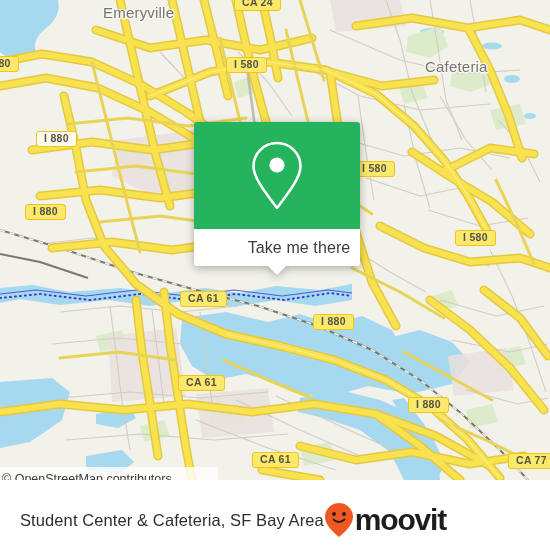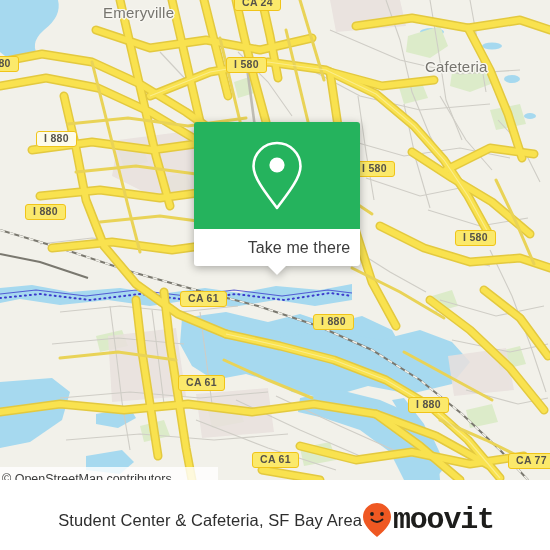--- a/index.html
+++ b/index.html
@@ -132,42 +132,41 @@
   
   #bottombar {
     position: absolute;
     left: 0;
     top: 490px;
     width: 550px;
     height: 60px;
     background: #ffffff;
     display: flex;
     align-items: center;
-    justify-content: center;
+    justify-content: flex-start;
     box-sizing: border-box;
     padding: 0 18px 0 20px;
   }
   #place-title {
     color: #2e2e2e;
     font-size: 16.5px;
     letter-spacing: .1px;
     white-space: nowrap;
   }
   #moovit-logo {
     display: flex;
     align-items: center;
     gap: 1px;
   }
   #moovit-wordmark {
     color: #1d1d1b;
     font-size: 30px;
     font-weight: bold;
     letter-spacing: -1.2px;
     line-height: 30px;
-    font-family: Liberation Mono, monospace;
   }
 </style>
 </head>
 <body>
 
 <div id="app">
 
   <div id="map">
 
     <svg class="maplayer" viewBox="0 0 550 480">

